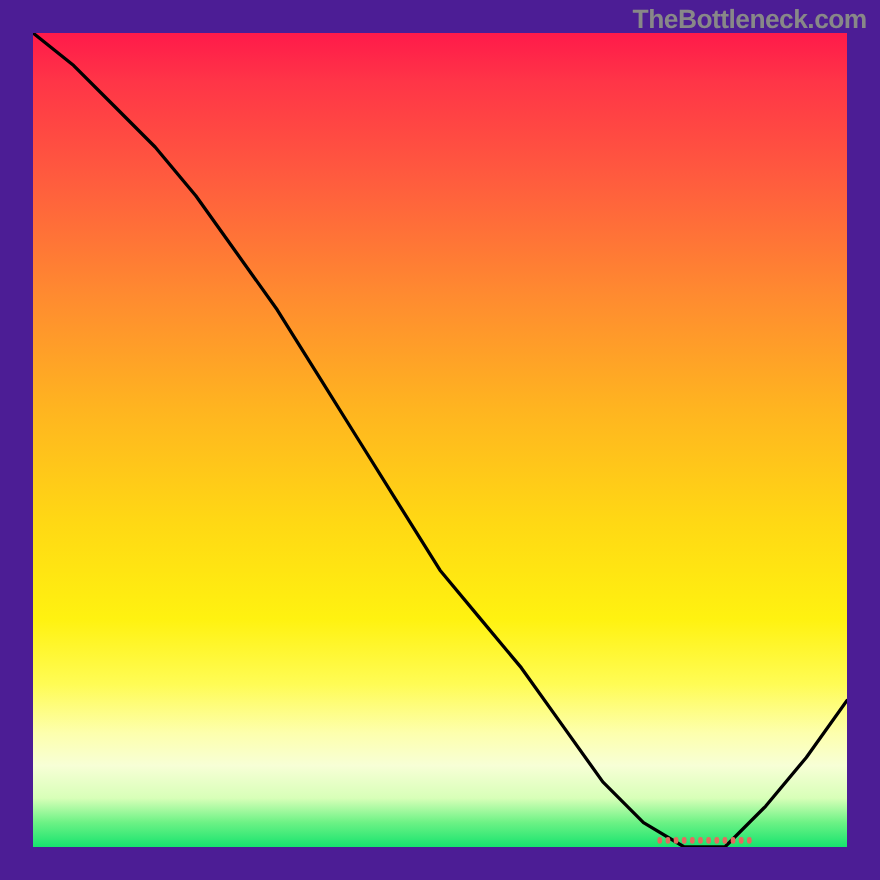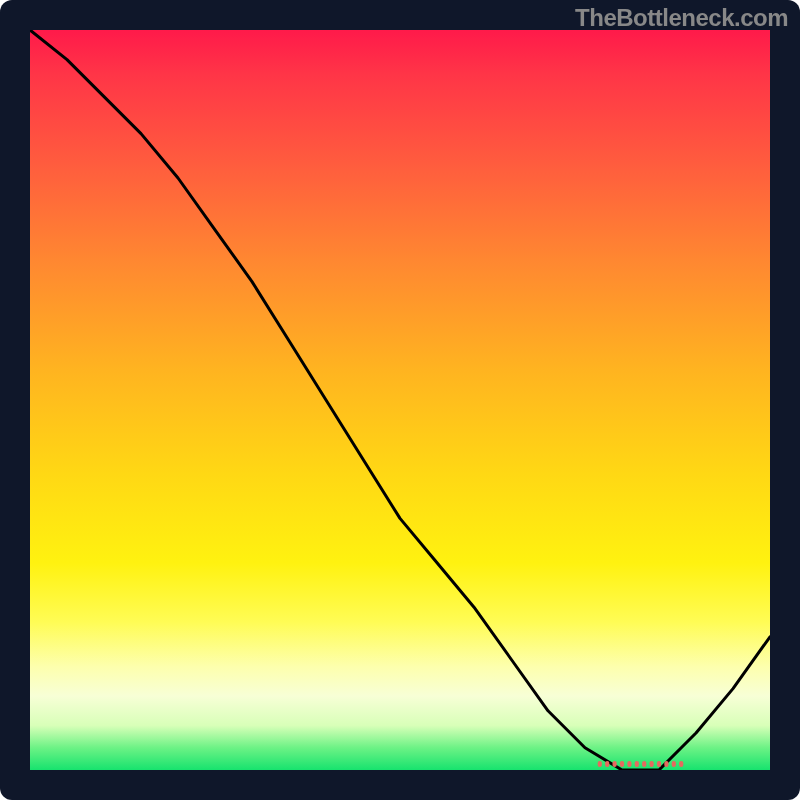--- a/index.html
+++ b/index.html
@@ -1,22 +1,21 @@
 <!DOCTYPE html>
 <html><head>
 <meta charset="utf-8">
 <style>
   * { margin: 0; padding: 0; box-sizing: border-box; }
   html, body { width: 800px; height: 800px; overflow: hidden; background: #fff; }
   .wrap {
     position: relative;
     width: 800px;
     height: 800px;
-    background: #0f172a;
-    border-radius: 12px;
+    background: #4c1d95;
   }
   .watermark {
     position: absolute;
     top: 4px;
     right: 12px;
     font-family: Arial, Helvetica, sans-serif;
     font-size: 24px;
     font-weight: 700;
     color: #888;
     letter-spacing: -0.5px;

